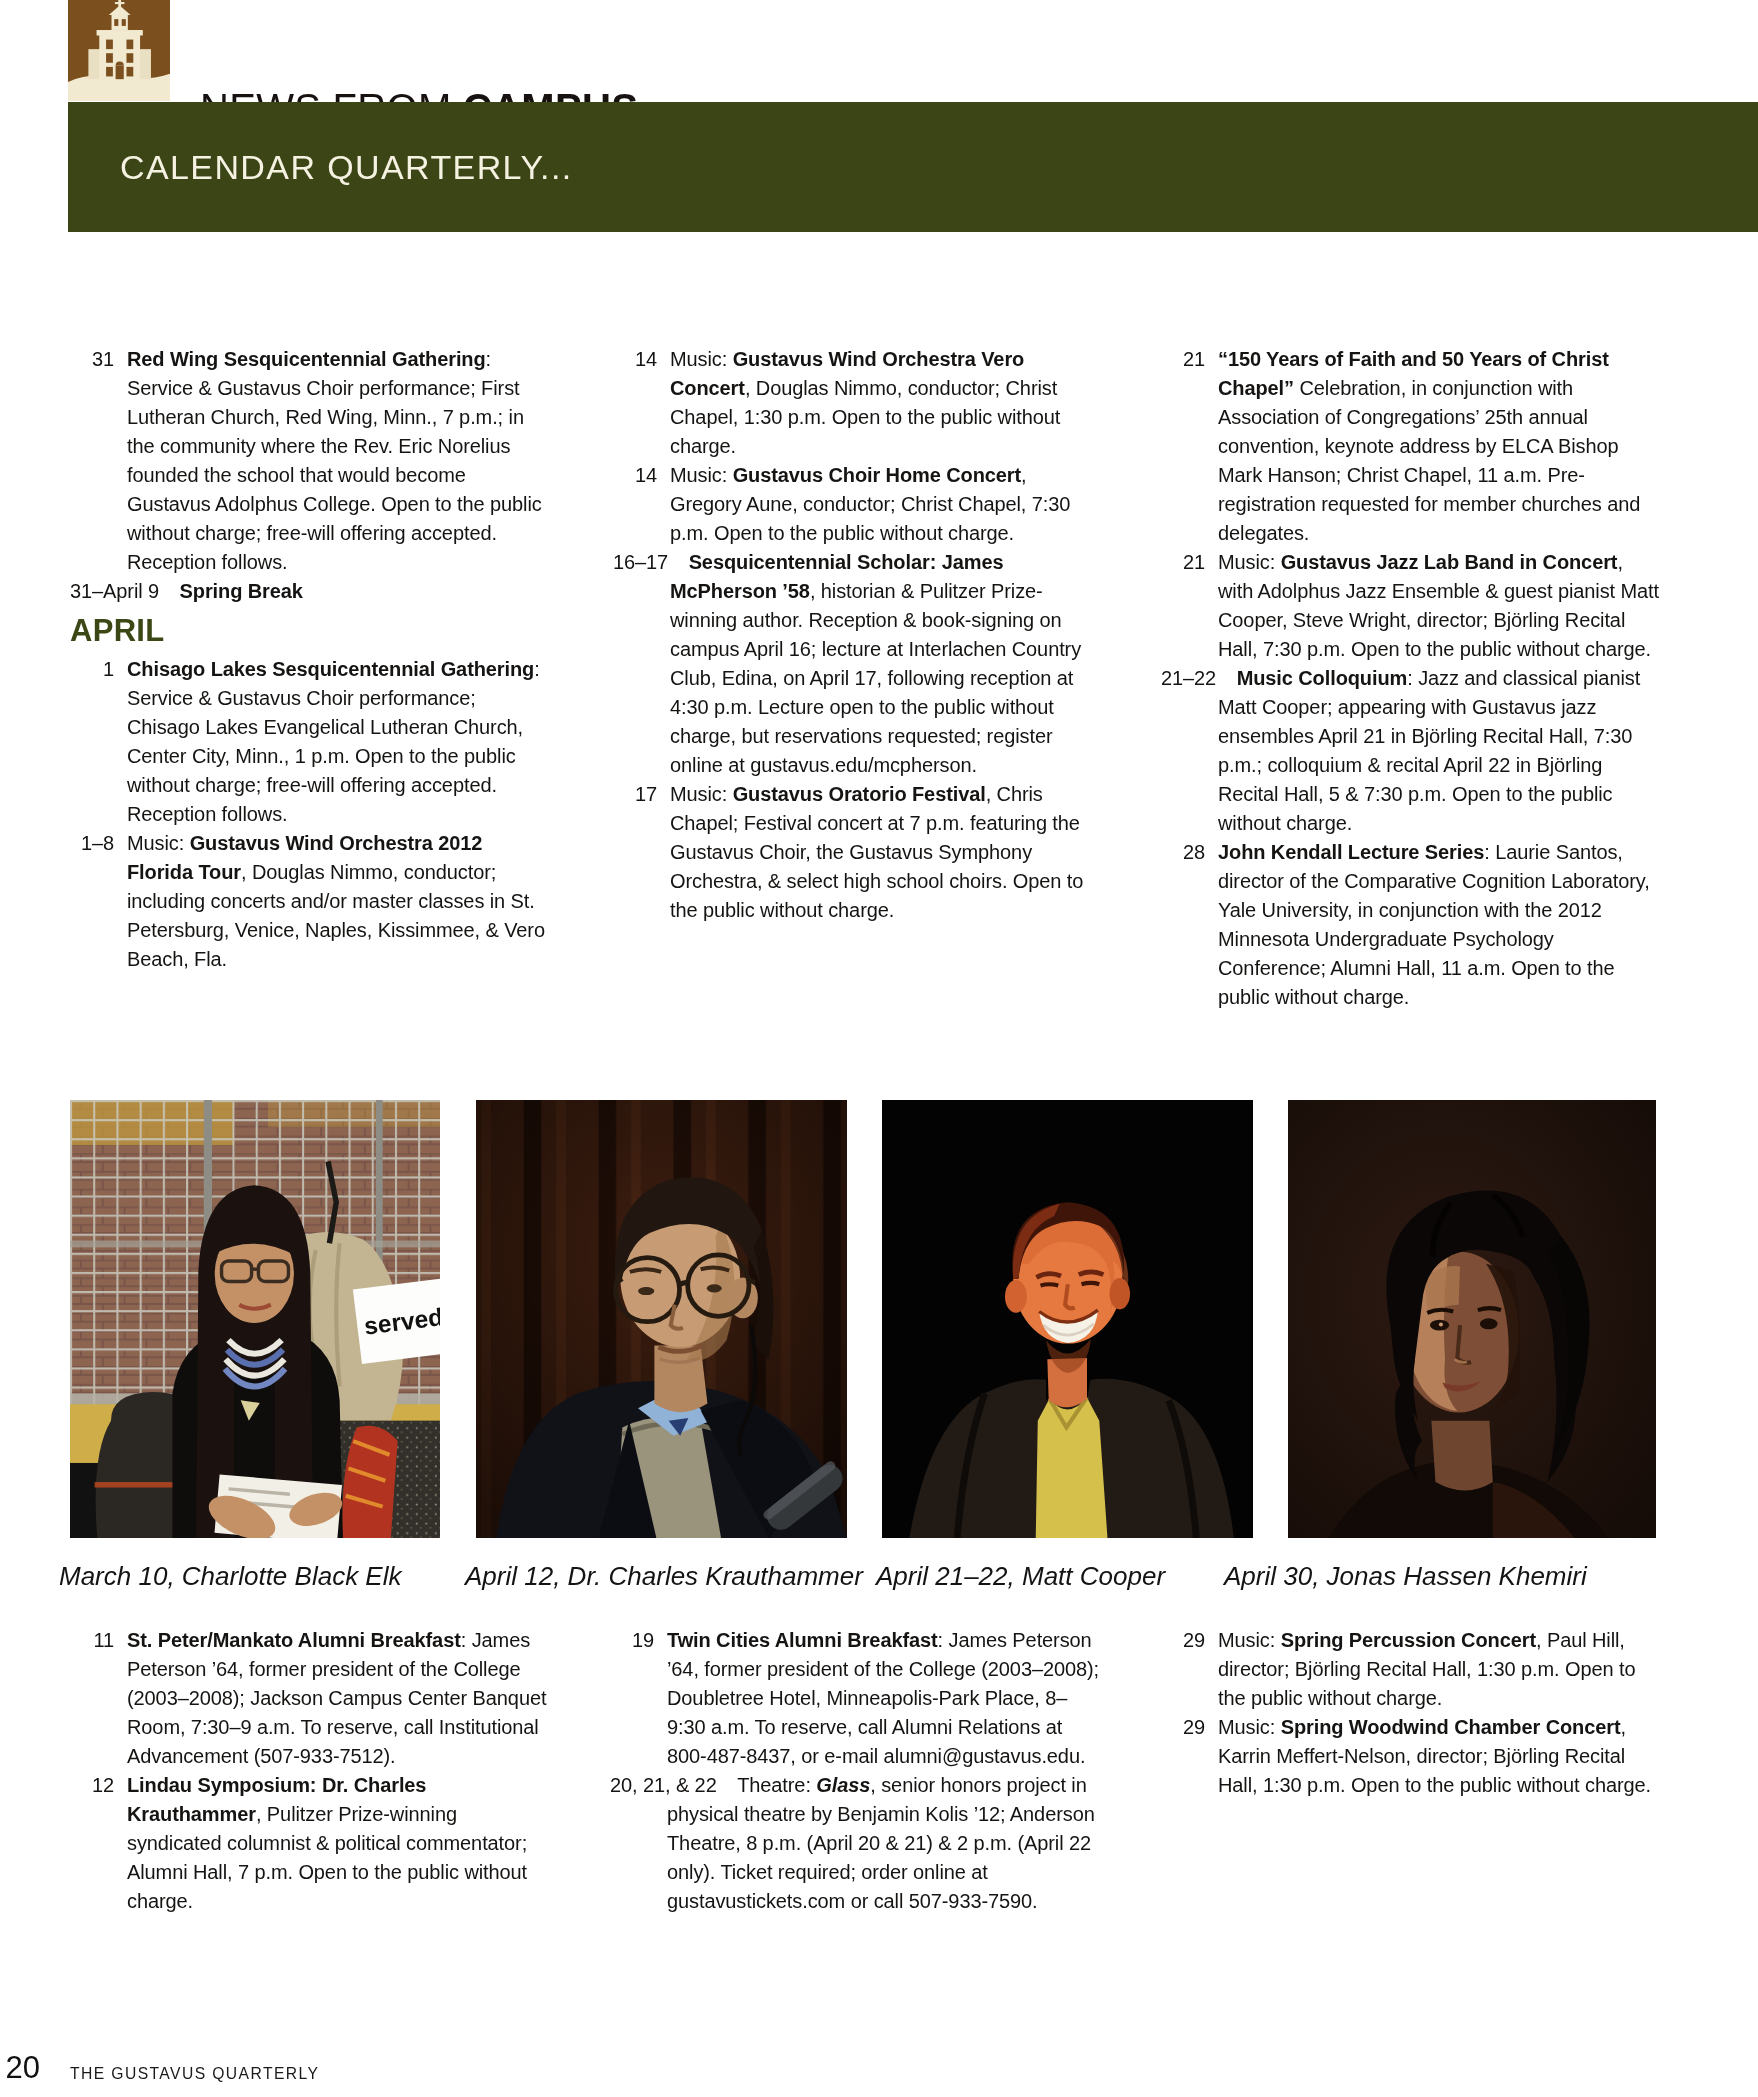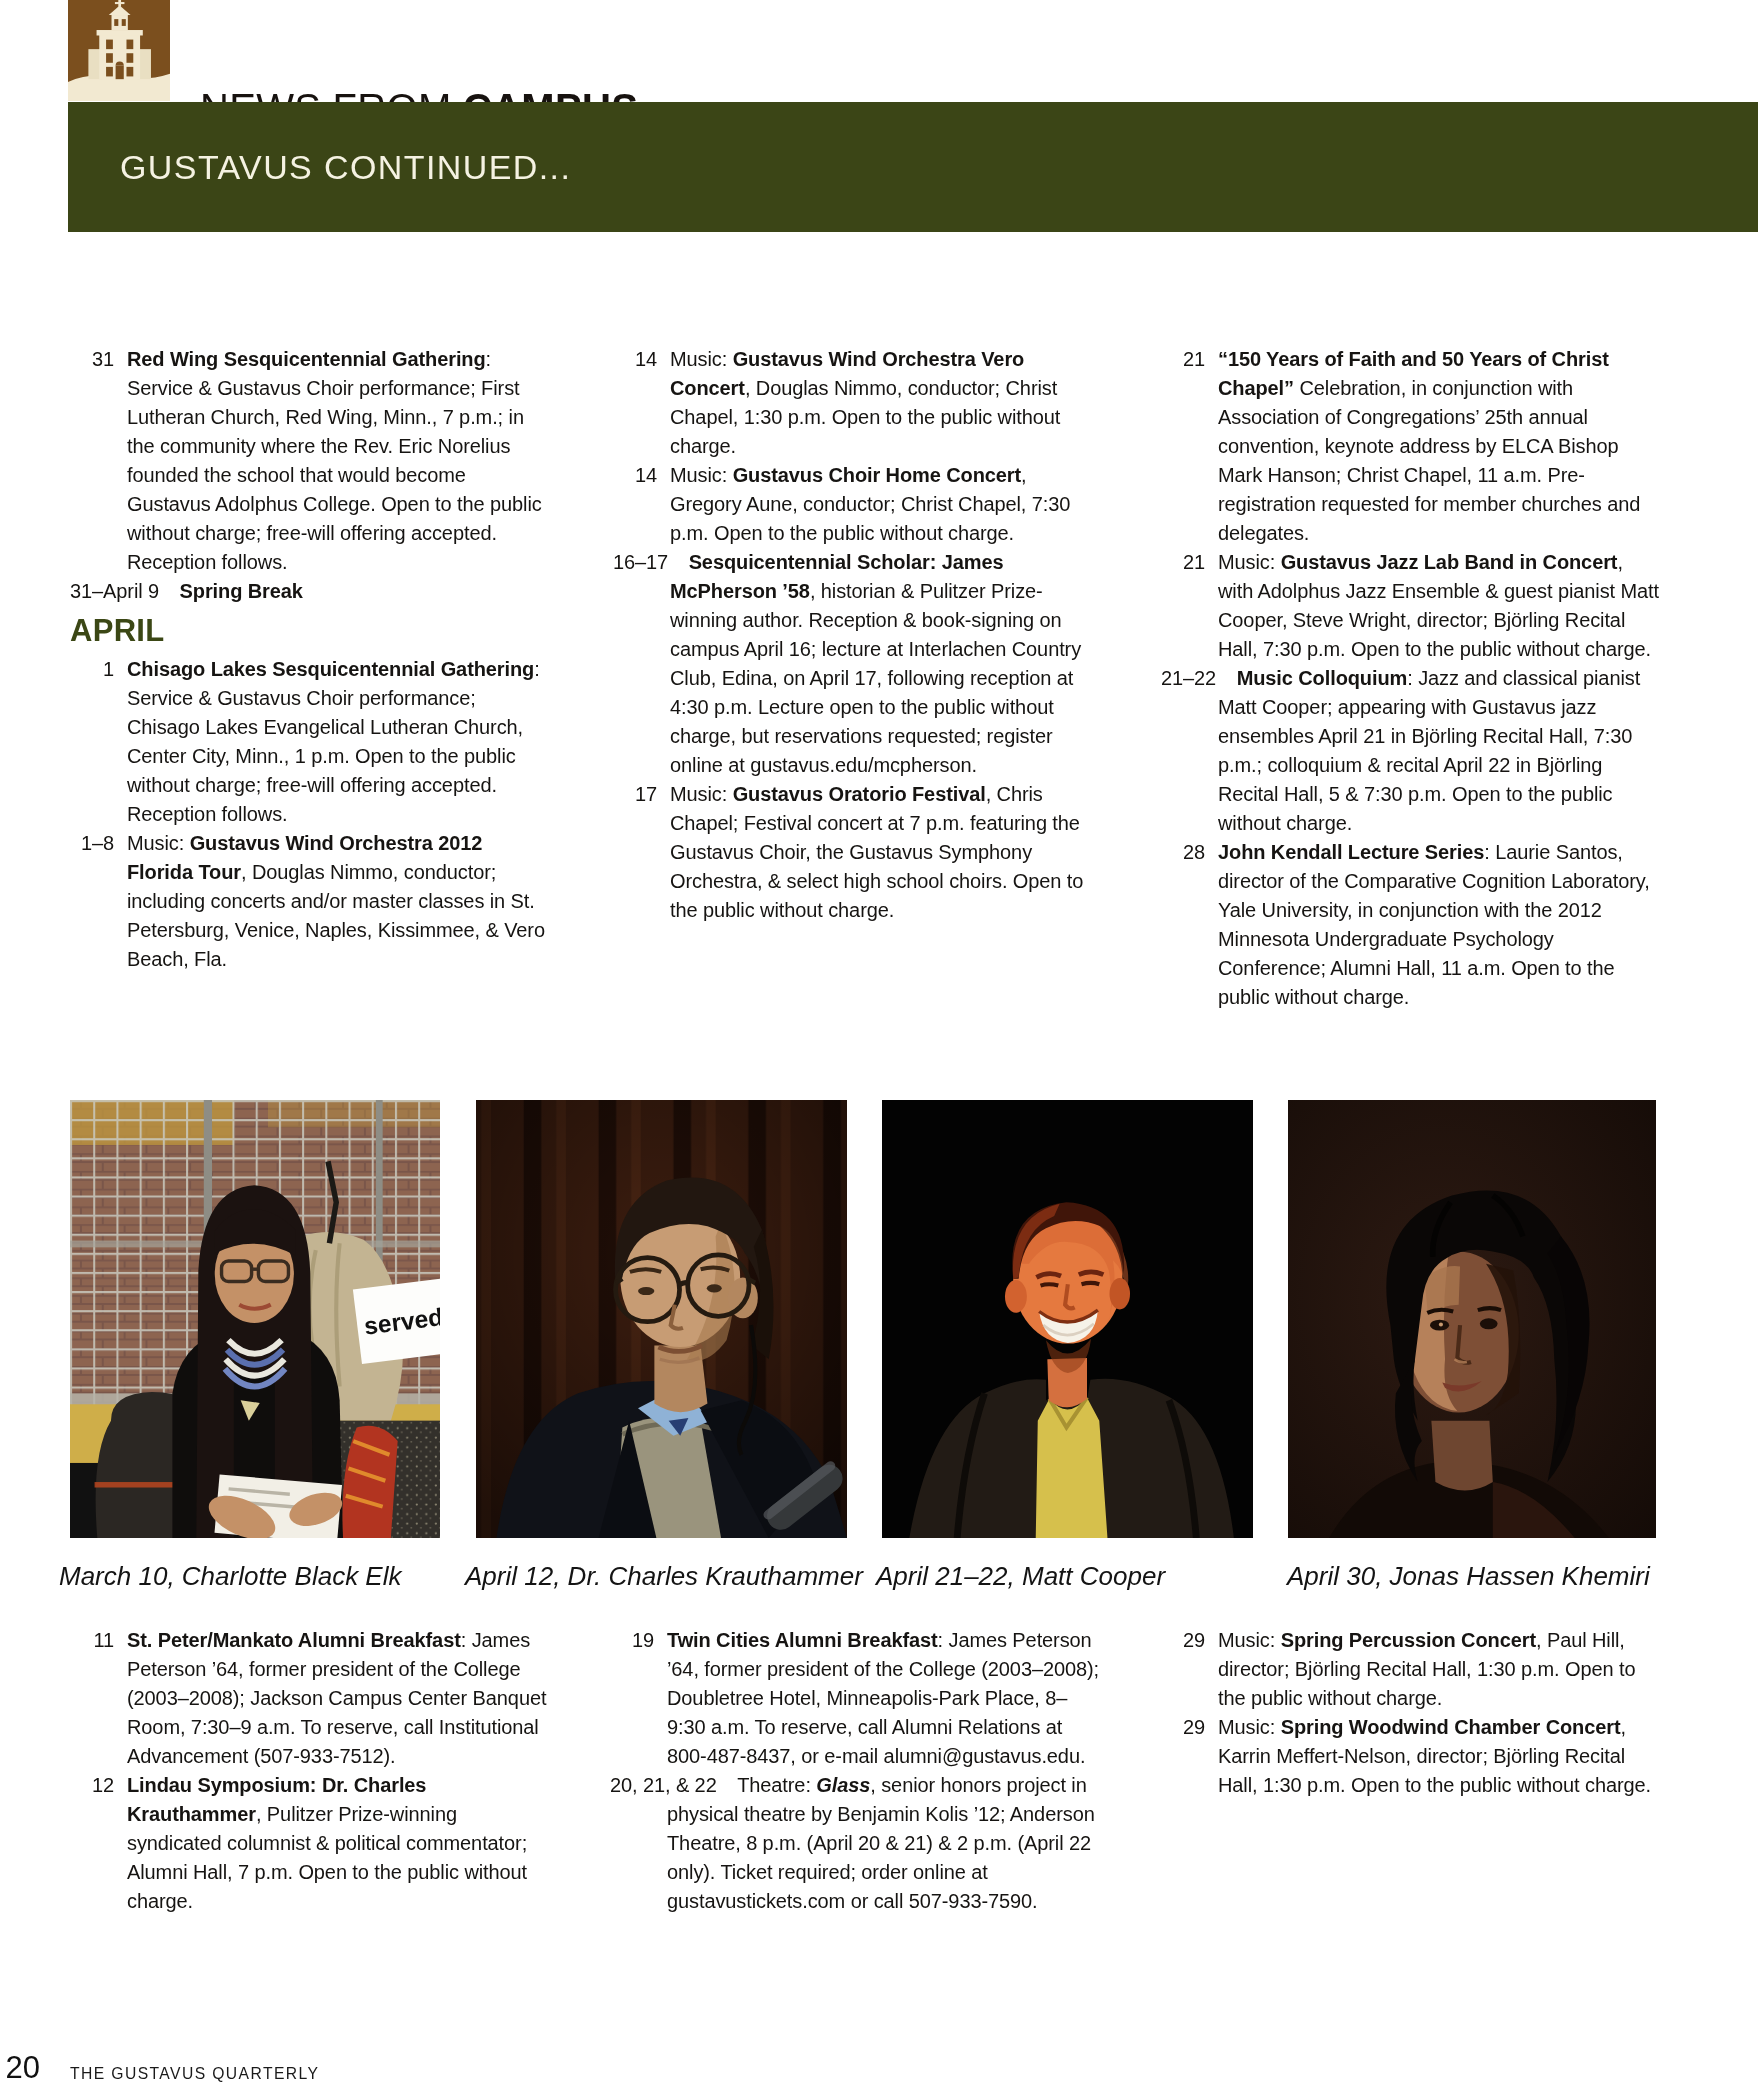--- a/index.html
+++ b/index.html
@@ -59,21 +59,21 @@
   .photo-2 { left:476px;  width:371px; }
   .photo-3 { left:882px; width:371px; }
   .photo-4 { left:1288px; width:368px; }
 
   .caption {
     position:absolute; top:1561px; font-style:italic; font-size:26px; color:#141414; white-space:nowrap;
   }
   .caption-1 { left:59px; }
   .caption-2 { left:465px; }
   .caption-3 { left:876px; }
-  .caption-4 { left:1287px; }
+  .caption-4 { left:1224px; }
 
   
   .footer-page { position:absolute; left:5.5px;  top:2050px; font-size:31px; font-weight:400; color:#111; }
   .footer-pub  { position:absolute; left:70px; top:2065px; font-size:15.7px; letter-spacing:1.4px; color:#1a1a1a; white-space:nowrap;text-align:right; }
 </style>
 </head>
 <body>
 
 <div class="page">
 
@@ -99,21 +99,21 @@
       <rect x="74" y="0" width="4" height="10" fill="#f2e9d1"></rect>
       <rect x="69" y="3" width="14" height="3" fill="#f2e9d1"></rect>
     </svg>
   </div>
 
   <div class="masthead-title">
     <span>NEWS FROM </span><span class="bold">CAMPUS</span>
   </div>
 
   <div class="banner" style="background: rgb(59, 69, 22);">
-    <span class="banner-text" style="color: rgb(245, 242, 226);">GUSTAVUS CONTINUED...</span>
+    <span class="banner-text" style="color: rgb(245, 242, 226);">CALENDAR QUARTERLY...</span>
   </div>
 
   <div class="cal-col col-top-1">
       <div class="entry num"><span class="date">31</span><span><span class="b">Red Wing Sesquicentennial Gathering</span><span>: Service &amp; Gustavus Choir performance; First Lutheran Church, Red Wing, Minn., 7 p.m.; in the community where the Rev. Eric Norelius founded the school that would become Gustavus Adolphus College. Open to the public without charge; free-will offering accepted. Reception follows.</span></span></div>
       <div class="entry long"><span class="date">31–April 9</span><span><span class="b">Spring Break</span></span></div>
       <div class="month-heading" style="color: rgb(59, 71, 21);">APRIL</div>
       <div class="entry num"><span class="date">1</span><span><span class="b">Chisago Lakes Sesquicentennial Gathering</span><span>: Service &amp; Gustavus Choir performance; Chisago Lakes Evangelical Lutheran Church, Center City, Minn., 1 p.m. Open to the public without charge; free-will offering accepted. Reception follows.</span></span></div>
       <div class="entry num"><span class="date">1–8</span><span><span>Music: </span><span class="b">Gustavus Wind Orchestra 2012 Florida Tour</span><span>, Douglas Nimmo, conductor; including concerts and/or master classes in St. Petersburg, Venice, Naples, Kissimmee, &amp; Vero Beach, Fla.</span></span></div>
     </div>
   <div class="cal-col col-top-2">

